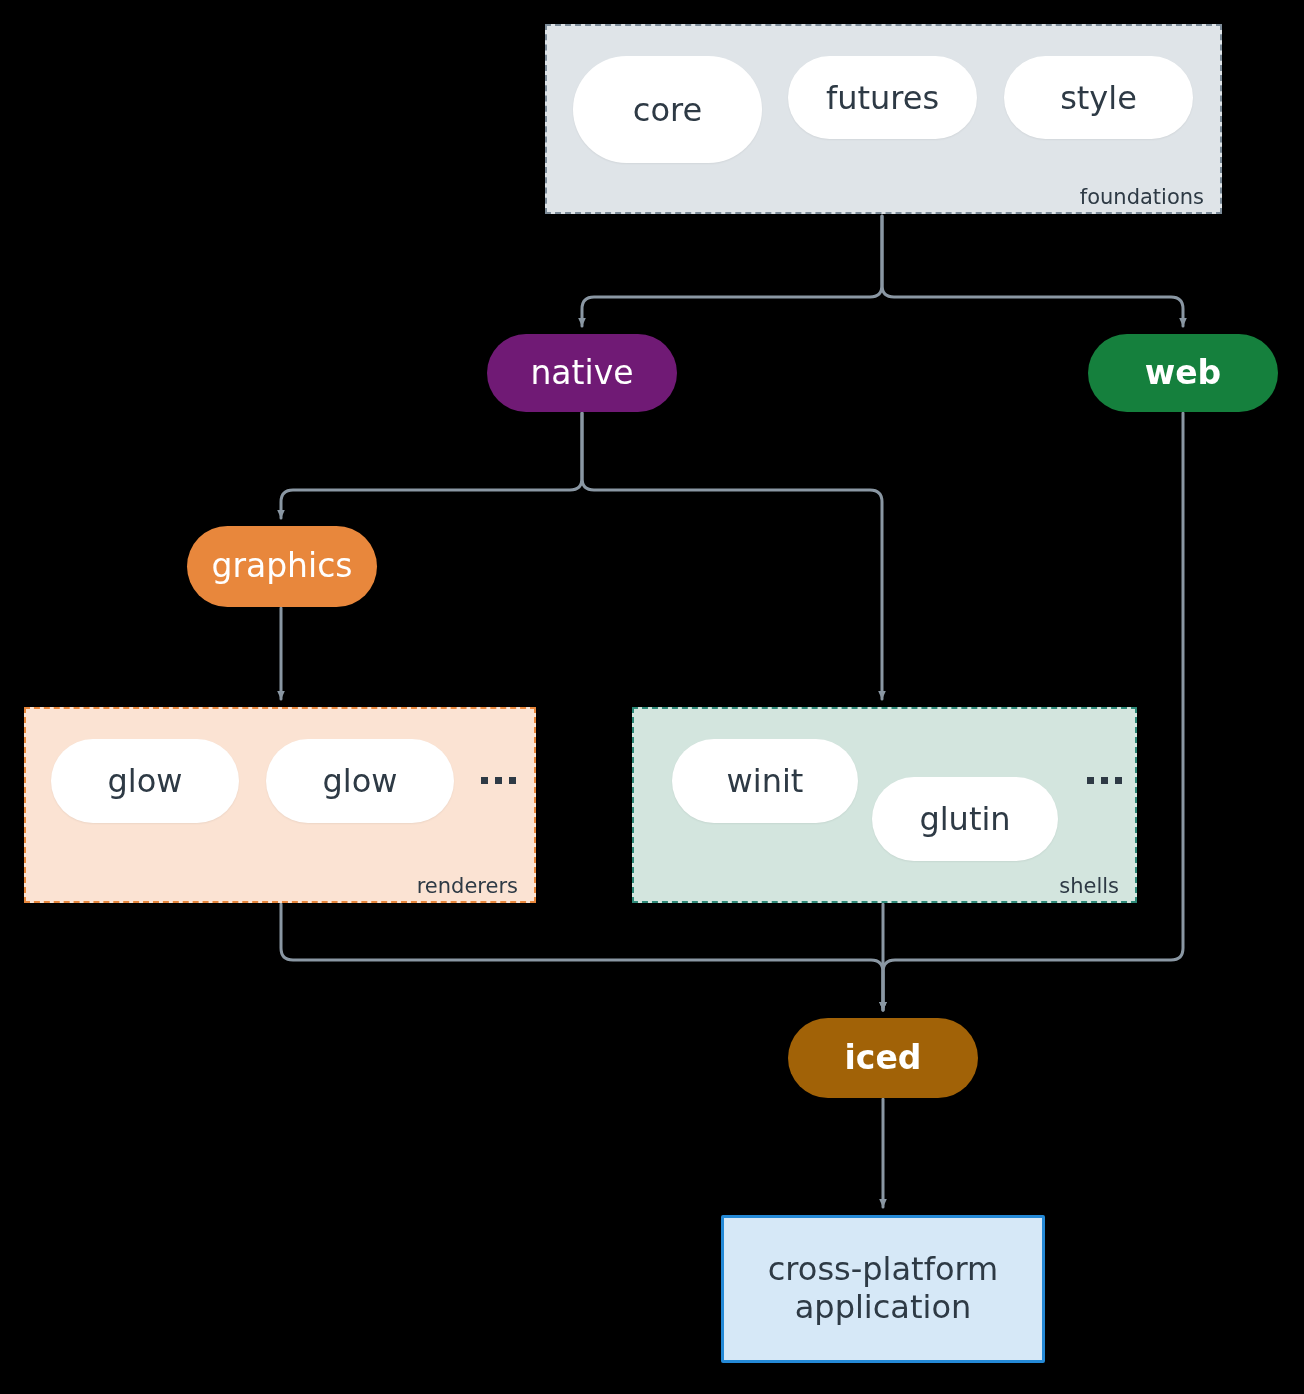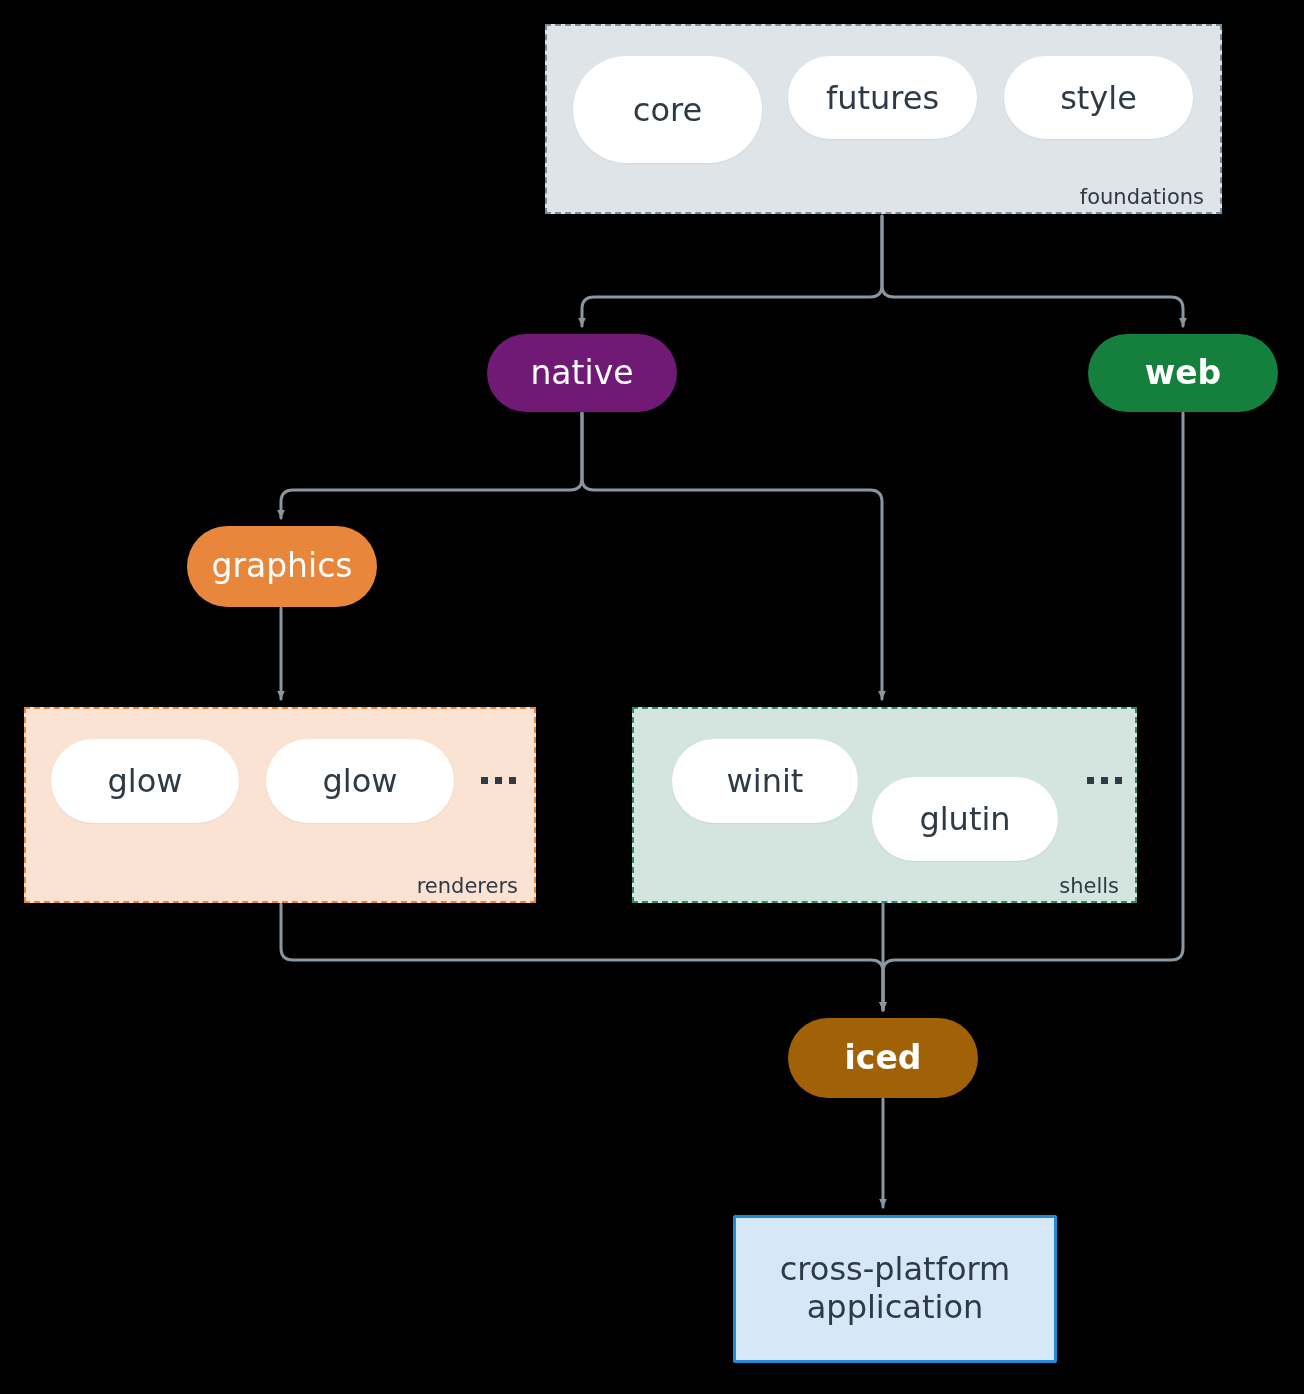--- a/index.html
+++ b/index.html
@@ -105,21 +105,21 @@
   #ell-rend   { left: 481px; top: 777px; }
 
   #pill-winit  { left: 672px; top: 739px; width: 186px; height: 84px; }
   #pill-glutin { left: 872px; top: 777px; width: 186px; height: 84px; }
   #ell-shells  { left: 1087px;top: 777px; }
 
   #node-native   { left: 487px;  top: 334px; width: 190px; height: 78px; }
   #node-web      { left: 1088px; top: 334px; width: 190px; height: 78px; }
   #node-graphics { left: 187px;  top: 526px; width: 190px; height: 81px; }
   #node-iced     { left: 788px;  top: 1018px;width: 190px; height: 80px; }
-  #node-app      { left: 721px;  top: 1215px;width: 324px; height: 148px; margin-left: 12px; }
+  #node-app      { left: 721px;  top: 1215px;width: 324px; height: 148px; }
 </style>
 </head>
 <body>
 
 <div id="diagram">
 
   <svg id="edge-layer" viewBox="0 0 1304 1394" width="1304" height="1394">
     <defs>
       <marker id="arrowhead" markerWidth="10" markerHeight="8" refX="8.4" refY="4" orient="auto" markerUnits="userSpaceOnUse">
         <path d="M0,0 L9,4 L0,8 z" fill="#8A97A3"></path>

